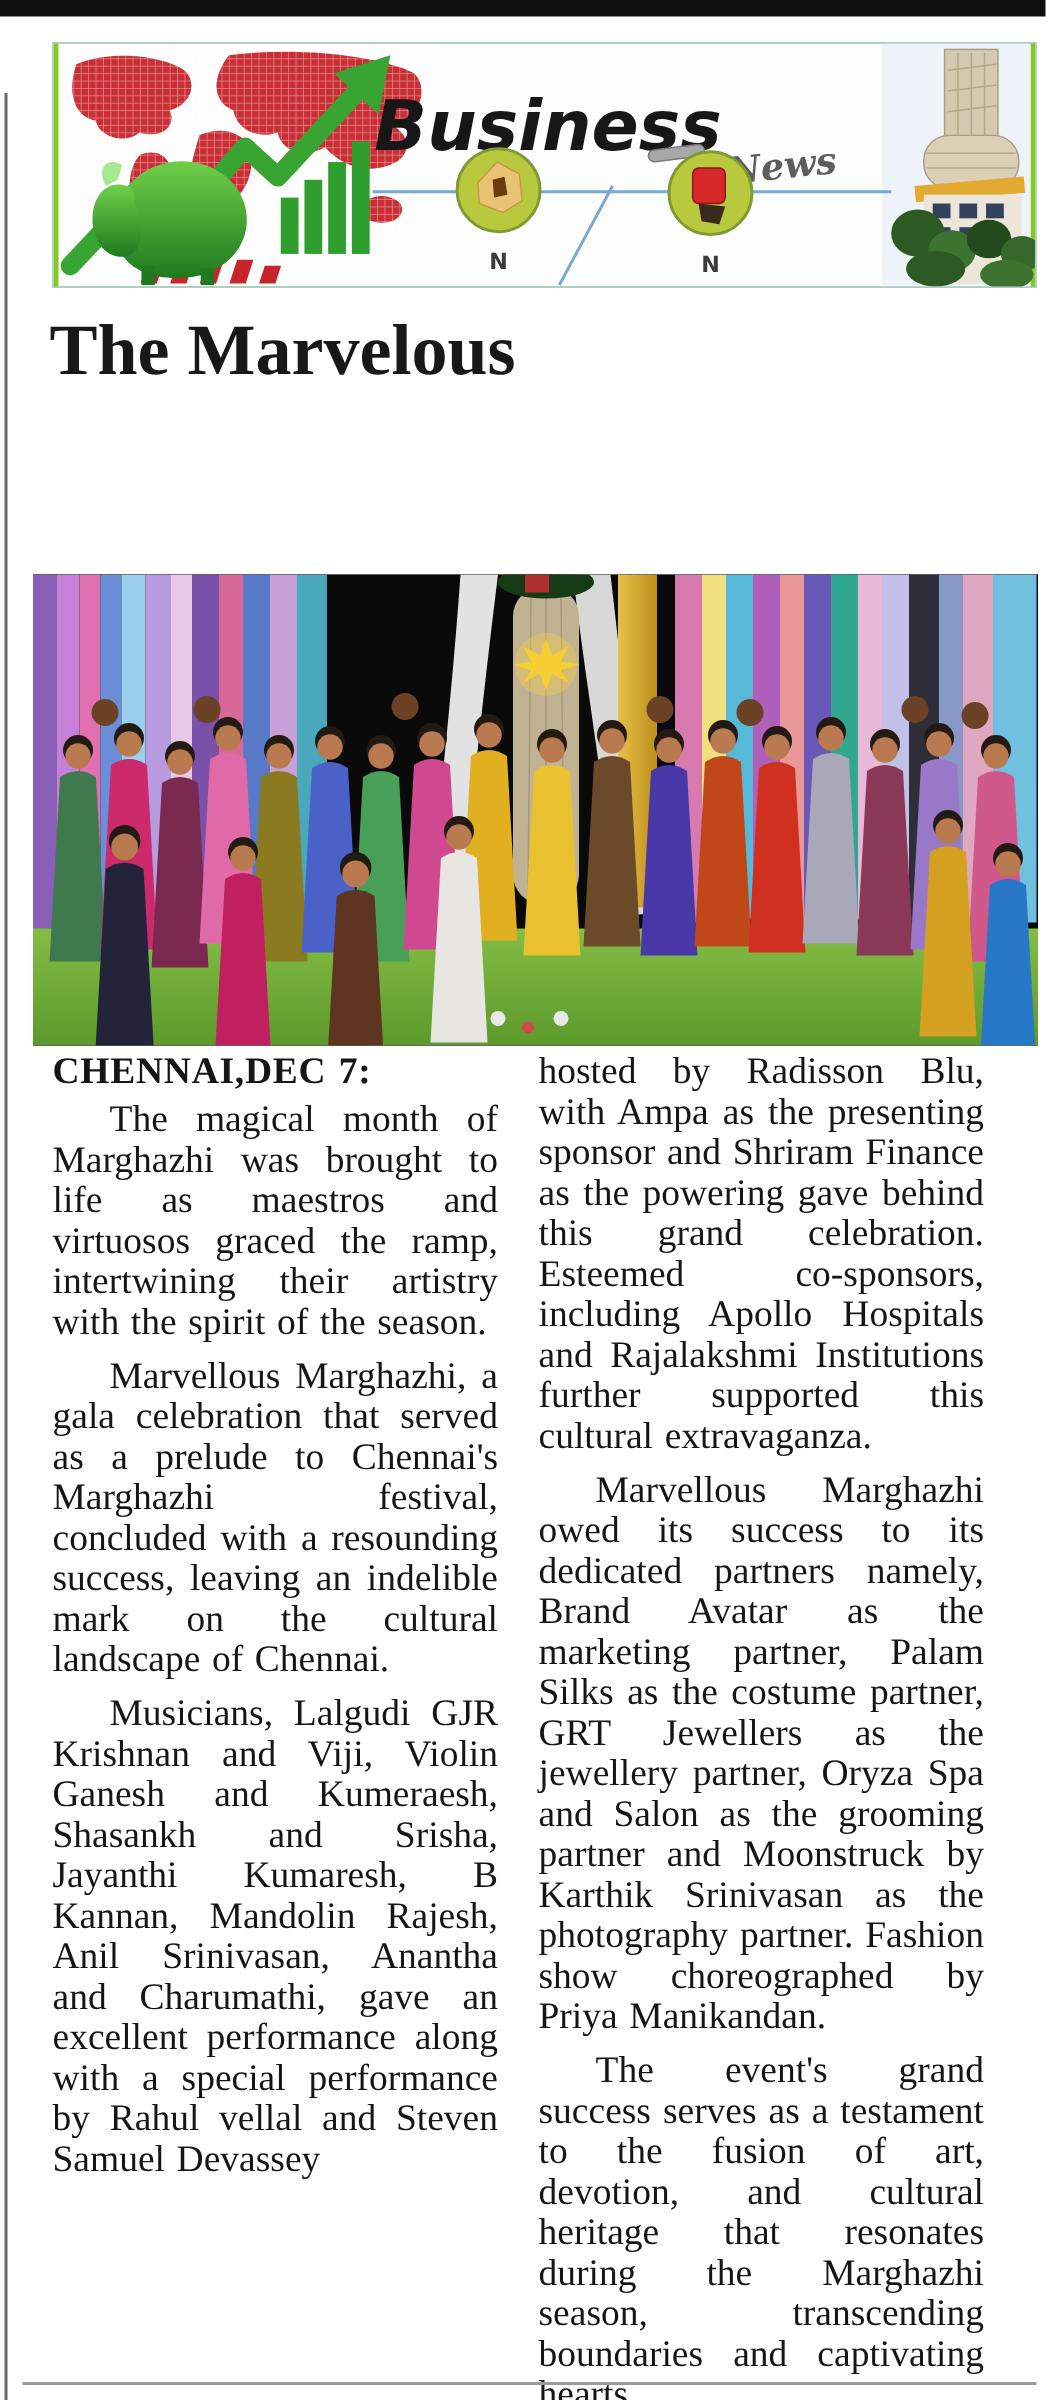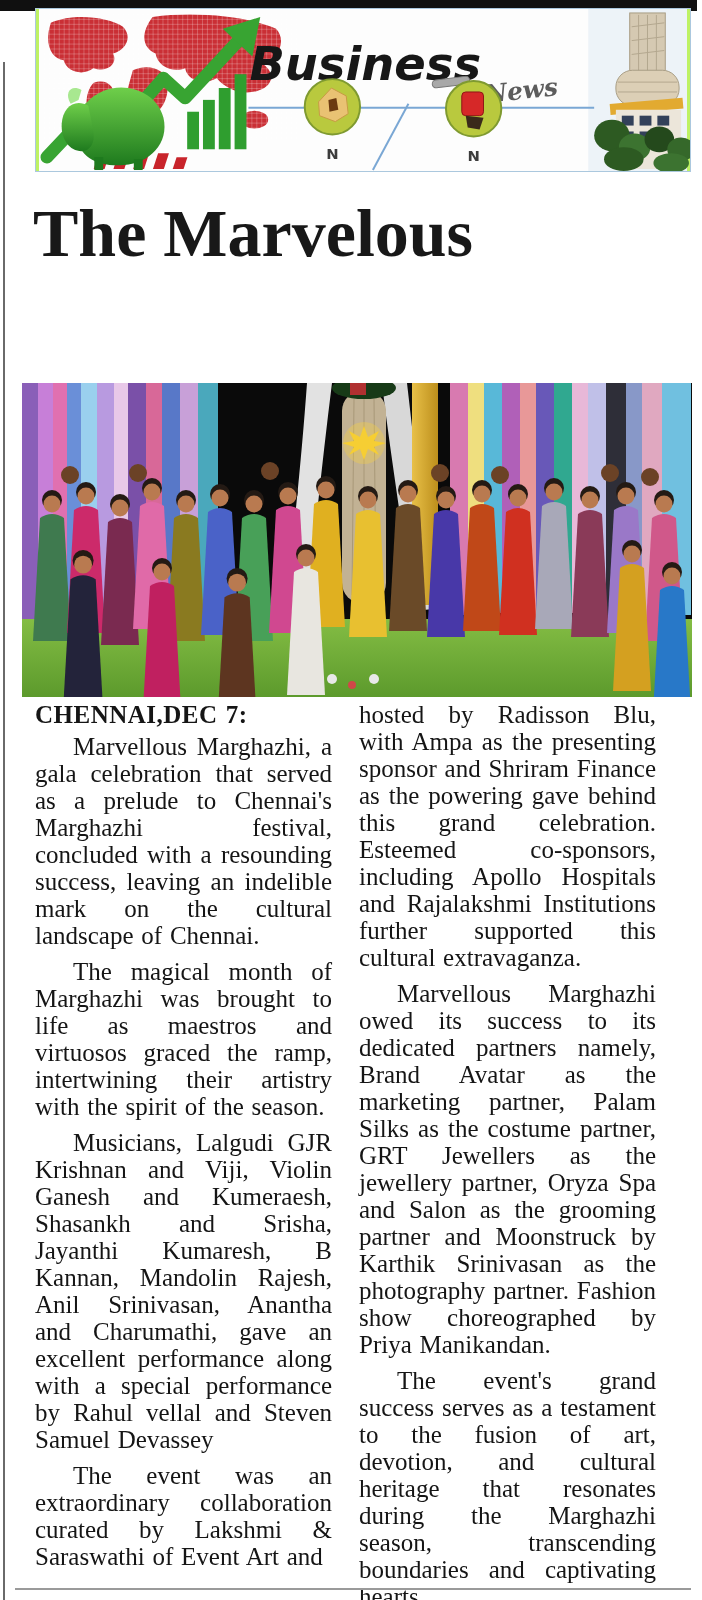--- a/index.html
+++ b/index.html
@@ -1,24 +1,24 @@
 <!DOCTYPE html>
 <html><head>
 <meta charset="utf-8">
 <style>
   html,body{margin:0;padding:0;background:#ffffff;}
   .page{position:relative;width:702px;height:1600px;background:#ffffff;overflow:hidden;
         font-family:"Liberation Serif",serif;color:#111;}
   .topbar{position:absolute;left:0;top:0;width:697px;height:11px;background:#101010;}
   .leftrule{position:absolute;left:3px;top:62px;width:2px;height:1538px;background:#6a6a6a;}
-  .banner{position:absolute;left:35px;top:8px;width:656px;height:164px;border:1px solid #abc8de;
-          box-sizing:border-box;background:#bef264;}
+  .banner{position:absolute;left:35px;top:28px;width:656px;height:164px;border:1px solid #abc8de;
+          box-sizing:border-box;background:#84cc16;}
   .banner svg{display:block;width:100%;height:100%;}
   .headline{position:absolute;left:33px;top:193px;width:662px;margin:0;
-            font-weight:bold;font-size:68px;line-height:81px;color:#181818;}
+            font-weight:bold;font-size:48px;line-height:81px;color:#181818;}
   .photo{position:absolute;left:22px;top:383px;width:670px;height:314px;background:#000;}
   .photo svg{display:block;width:100%;height:100%;}
   .cols{position:absolute;left:35px;top:701px;width:621px;display:flex;gap:27px;}
   .col{flex:1;min-width:0;}
   .col p{margin:0 0 9px 0;font-size:25px;line-height:27px;text-align:justify;
          text-indent:38px;word-spacing:1.5px;color:#151515;}
   .col p.cont{text-indent:0;}
   .dateline{font-weight:bold;font-size:29px;line-height:34px;text-indent:0 !important;
             margin:0 0 5px 0 !important;text-align:center;letter-spacing:0.5px;}
   .bottomrule{position:absolute;left:15px;top:1588px;width:676px;height:2px;background:#9a9a9a;}
@@ -251,24 +251,23 @@
         <circle cx="310" cy="296" r="5" fill="#e8e8e8"></circle>
           <circle cx="330" cy="302" r="4" fill="#d04848"></circle>
         <circle cx="352" cy="296" r="5" fill="#e8e8e8"></circle>
       </g>
     </svg>
   </div>
 
   <div class="cols">
     <div class="col">
       <p class="dateline">CHENNAI,DEC 7:</p>
+      <p>The magical month of Marghazhi was brought to life as maestros and virtuosos graced the ramp, intertwining their artistry with the spirit of the season.</p>
       <p>Marvellous Marghazhi, a gala celebration that served as a prelude to Chennai's Marghazhi festival, concluded with a resounding success, leaving an indelible mark on the cultural landscape of Chennai.</p>
-      <p>The magical month of Marghazhi was brought to life as maestros and virtuosos graced the ramp, intertwining their artistry with the spirit of the season.</p>
       <p>Musicians, Lalgudi GJR Krishnan and Viji, Violin Ganesh and Kumeraesh, Shasankh and Srisha, Jayanthi Kumaresh, B Kannan, Mandolin Rajesh, Anil Srinivasan, Anantha and Charumathi, gave an excellent performance along with a special performance by Rahul vellal and Steven Samuel Devassey</p>
-      <p>The event was an extraordinary collaboration curated by Lakshmi &amp; Saraswathi of  Event Art and</p>
     </div>
     <div class="col">
       <p class="cont">hosted by  Radisson Blu, with Ampa as the presenting sponsor and Shriram Finance as the powering gave behind this grand celebration. Esteemed co-sponsors, including Apollo Hospitals and Rajalakshmi Institutions further supported this cultural extravaganza.</p>
       <p>Marvellous Marghazhi owed its success to its dedicated partners namely, Brand Avatar as the marketing partner, Palam Silks as the costume partner, GRT Jewellers as the jewellery partner, Oryza Spa and Salon as the grooming partner and Moonstruck by Karthik Srinivasan as the photography partner. Fashion show choreographed by Priya Manikandan.</p>
       <p>The event's grand success serves as a testament to the fusion of art, devotion, and cultural heritage that resonates during the Marghazhi season, transcending boundaries and captivating hearts.</p>
     </div>
   </div>
 
   <div class="bottomrule"></div>
 </div>

